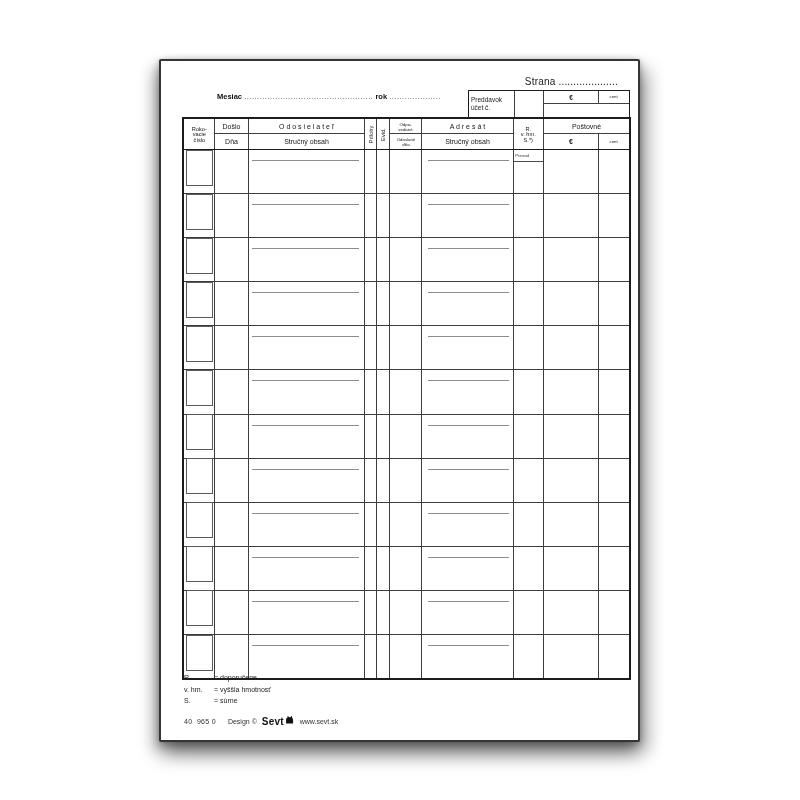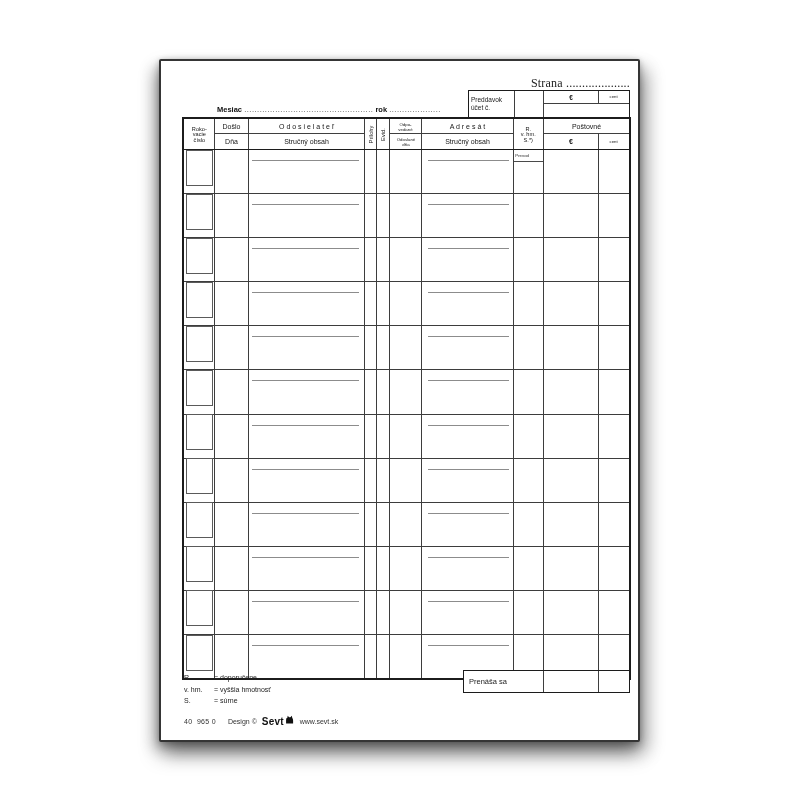--- a/index.html
+++ b/index.html
@@ -12,22 +12,22 @@
   }
   .paper {
     position:absolute; left:159px; top:59px; width:477px; height:679px;
     background:#fff;
     border:2px solid #353535; border-radius:2px;
     box-shadow:0 12px 20px rgba(0,0,0,.38), 0 4px 9px rgba(0,0,0,.22),
                9px 10px 18px rgba(0,0,0,.20), -7px 8px 14px rgba(0,0,0,.14),
                0 0 5px rgba(0,0,0,.12);
   }
   .abs { position:absolute; }
-  .strana { top:15px; right:8px; font-size:12px; letter-spacing:.2px; color:#222;font-family:Liberation Serif, serif; }
-  .mesiac { top:44px; left:56px; font-size:7.5px; font-weight:bold; color:#111; white-space:nowrap; }
+  .strana { top:15px; right:20px; font-size:10px; letter-spacing:.2px; color:#222; }
+  .mesiac { top:31px; left:56px; font-size:7.5px; font-weight:bold; color:#111; white-space:nowrap; }
   .mesiac .dots { font-weight:normal; letter-spacing:.5px; color:#333; }
 
   
   .preddavok {
     left:307px; top:29px;
     display:grid; grid-template-columns:46px 29px 55px 30px; grid-template-rows:13px 13px;
     border:1.6px solid #1c1c1c; background:#fff;
   }
   .preddavok .cell { border-right:1px solid #3f3f3f; border-bottom:1px solid #3f3f3f;
     display:flex; align-items:center; justify-content:center; font-size:6.5px; }
@@ -401,25 +401,20 @@
 
   <div class="abs footnotes">
     <span>R.</span>
       <span>= doporučene</span>
     <span>v. hm.</span>
       <span>= vyššia hmotnosť</span>
     <span>S.</span>
       <span>= súrne</span>
   </div>
 
-  <div class="abs prenasa">
-    <div class="cell pn-label">Prenáša sa</div>
-    <div class="cell"></div>
-    <div class="cell"></div>
-  </div>
 
   <div class="abs footer">
     <span class="code">40  965 0</span><span class="gap1"></span><span>Design ©</span><span class="gap2"></span><span class="brand">Sevt</span><span class="cat"><svg width="9" height="9" viewBox="0 0 10 10">
           <path d="M1.2 9.5 L1.2 5.2 Q1.2 3.4 2.6 3.1 L3 0.8 L4.6 2.6 L6 2.6 L7.6 0.8 L8.1 3.2 Q9 4.2 9 6 L9 9.5 Z" fill="#111"></path>
         </svg></span><span class="gap3"></span><span>www.sevt.sk</span>
   </div>
 
 </div>
 
 </body></html>

